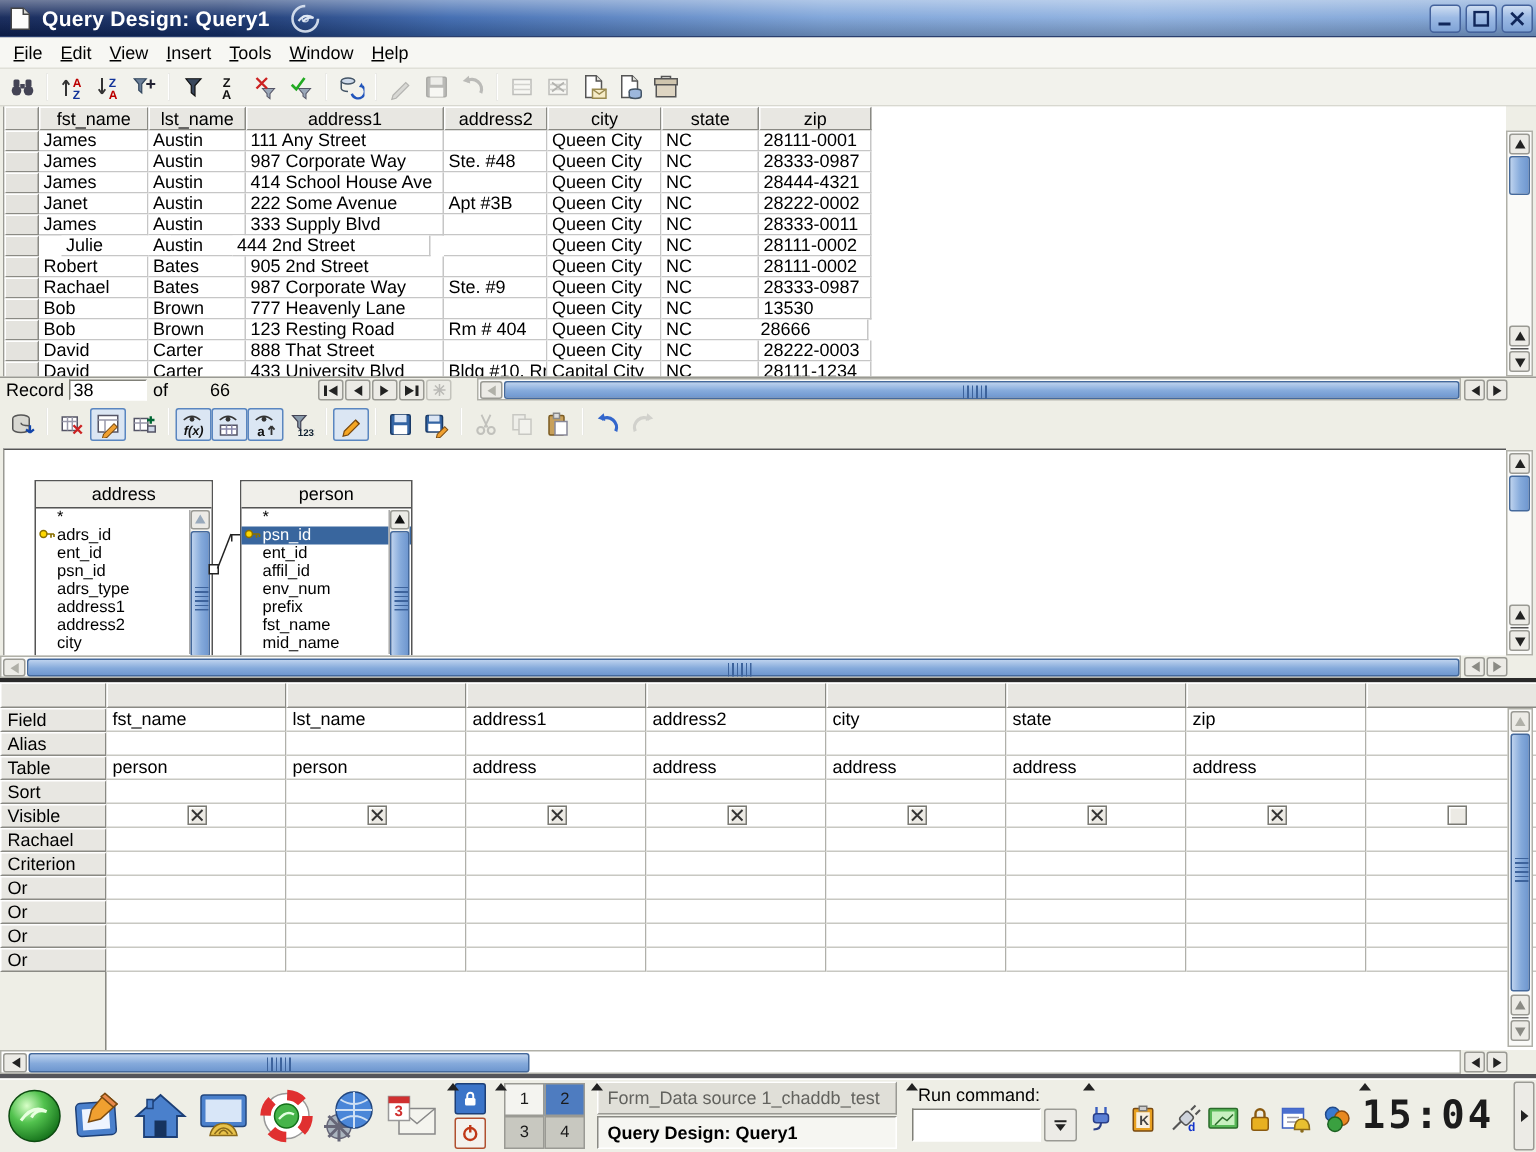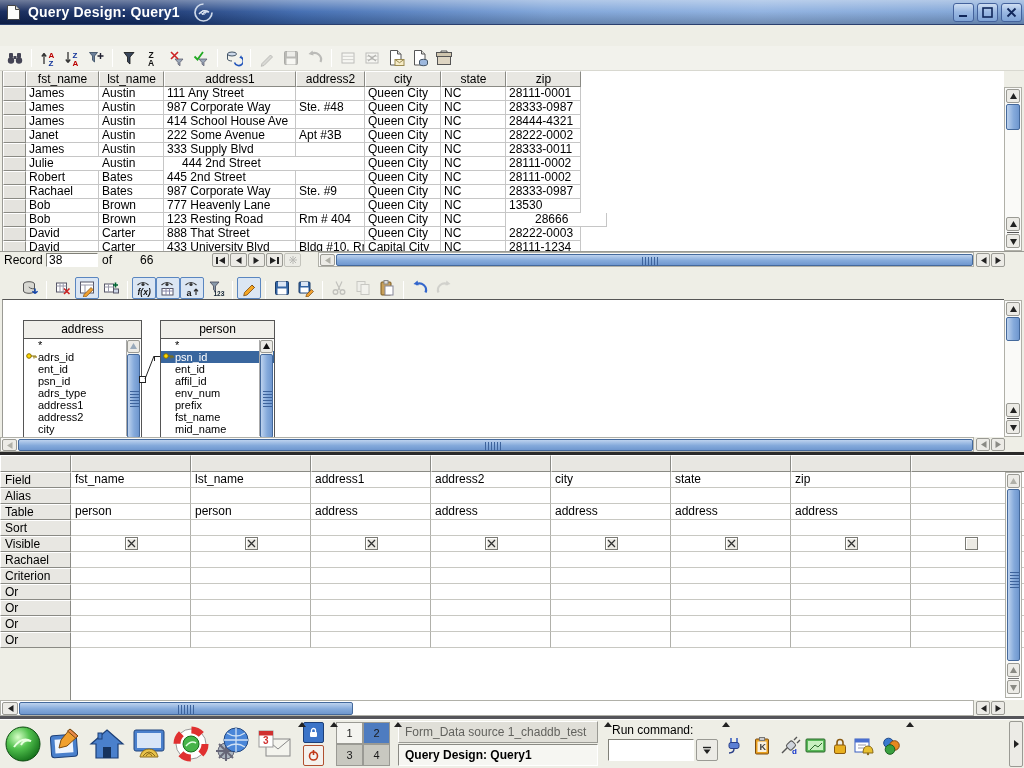--- a/index.html
+++ b/index.html
@@ -15,21 +15,21 @@
 #title-text { left:28px; top:4px; color:#fff; font-weight:bold; font-size:14px; letter-spacing:.2px; }
 #java-icon { left:192px; top:1px; }
 .wbtn { top:3px; width:21px; height:19px; border:1px solid #44629c; border-radius:3px;
   background:linear-gradient(180deg,#cfdef2,#9cbae4 45%,#7fa3d6); display:flex; align-items:center; justify-content:center; }
 
 #menubar { left:0; top:25px; width:1024px; height:21px; background:#f7f7f3; border-bottom:1px solid #e0e0d8; display:flex; align-items:center; padding-left:3px; }
 .mitem { padding:2px 6px; color:#000; }
 .mitem .ul { text-decoration:underline; }
 
 #maintoolbar { left:0; top:46px; width:1024px; height:25px; background:#f2f2ec; border-bottom:1px solid #d8d8d0; display:flex; align-items:center; padding-left:3px; }
-#qtoolbar { left:0; top:272px; width:1024px; height:27px; background:#eeeee6; display:flex; align-items:flex-end; padding-left:18px; }
+#qtoolbar { left:0; top:272px; width:1024px; height:27px; background:#eeeee6; display:flex; align-items:flex-start; padding-left:3px; }
 .tbtn { width:24px; height:22px; display:flex; align-items:center; justify-content:center; border:1px solid transparent; border-radius:2px; }
 .tbtn svg { width:18px; height:18px; }
 .tbtn.pressed { border:1px solid #5a86c0; background:#dbe6f3; }
 .tbtn.disabled svg { filter:grayscale(1) opacity(.38); }
 .tsep { width:1px; height:18px; background:#b8b8b0; border-right:1px solid #fff; margin:0 4px; }
 
 #tablearea { left:2px; top:71px; width:1002px; height:180px; background:#fff; overflow:hidden; border-left:1px solid #9a9a94;}
 .trow { position:absolute; left:0; height:14px; width:580px; }
 .tcell { position:absolute; top:0; height:100%; border-right:1px solid #c6c6c6; border-bottom:1px solid #c6c6c6; padding:0 3px; white-space:nowrap; overflow:hidden; color:#000; line-height:13px; background:#fff;}
 .hcell { background:#e8e7e2; border-top:1px solid #fff; border-left:1px solid #fff; border-right:1px solid #8a8a84; border-bottom:1px solid #8a8a84; text-align:center; line-height:15px; }
@@ -99,20 +99,29 @@
           <rect x="1" y="1" width="9" height="9" fill="none" stroke="#10275a" stroke-width="1.6"></rect>
         </svg>
       </span>
     <span class="wbtn abs" style="left:1001px">
         <svg width="11" height="11" viewBox="0 0 11 11">
           <path d="M1.5 1.5 l8 8 M9.5 1.5 l-8 8" stroke="#10275a" stroke-width="1.8"></path>
         </svg>
       </span>
   </div>
 
+  <div id="menubar" class="abs">
+      <span class="mitem"><span class="ul">F</span>ile</span>
+      <span class="mitem"><span class="ul">E</span>dit</span>
+      <span class="mitem"><span class="ul">V</span>iew</span>
+      <span class="mitem"><span class="ul">I</span>nsert</span>
+      <span class="mitem"><span class="ul">T</span>ools</span>
+      <span class="mitem"><span class="ul">W</span>indow</span>
+      <span class="mitem"><span class="ul">H</span>elp</span>
+    </div>
   <div id="maintoolbar" class="abs">
       <span class="tbtn">
         <svg viewBox="0 0 18 18">
           <rect x="3" y="4" width="4" height="5" rx="1" fill="#445"></rect>
           <rect x="11" y="4" width="4" height="5" rx="1" fill="#445"></rect>
           <circle cx="5" cy="11.5" r="3.2" fill="#445"></circle>
           <circle cx="13" cy="11.5" r="3.2" fill="#445"></circle>
           <rect x="7.5" y="7" width="3" height="3" fill="#445"></rect>
         </svg>
       </span>
@@ -284,33 +293,33 @@
         <div class="tcell" style="left:23px;width:73px">James</div>
         <div class="tcell" style="left:96px;width:65px">Austin</div>
         <div class="tcell" style="left:161px;width:132px">333 Supply Blvd</div>
         <div class="tcell" style="left:293px;width:69px"></div>
         <div class="tcell" style="left:362px;width:76px">Queen City</div>
         <div class="tcell" style="left:438px;width:65px">NC</div>
         <div class="tcell" style="left:503px;width:75px">28333-0011</div>
       </div>
       <div class="trow" style="top:86px">
         <div class="tcell rowhdr" style="left:0;width:23px"></div>
-        <div class="tcell" style="left:23px;width:74px">Julie</div>
+        <div class="tcell" style="left:38px;width:74px">Julie</div>
         <div class="tcell" style="left:96px;width:65px">Austin</div>
-        <div class="tcell" style="left:176px;width:132px">444 2nd Street</div>
+        <div class="tcell" style="left:152px;width:132px">444 2nd Street</div>
         <div class="tcell" style="left:293px;width:69px"></div>
         <div class="tcell" style="left:362px;width:76px">Queen City</div>
         <div class="tcell" style="left:438px;width:65px">NC</div>
         <div class="tcell" style="left:503px;width:75px">28111-0002</div>
       </div>
       <div class="trow" style="top:100px">
         <div class="tcell rowhdr" style="left:0;width:23px"></div>
         <div class="tcell" style="left:23px;width:73px">Robert</div>
         <div class="tcell" style="left:96px;width:65px">Bates</div>
-        <div class="tcell" style="left:161px;width:132px">445 2nd Street</div>
+        <div class="tcell" style="left:161px;width:132px">905 2nd Street</div>
         <div class="tcell" style="left:293px;width:69px"></div>
         <div class="tcell" style="left:362px;width:76px">Queen City</div>
         <div class="tcell" style="left:438px;width:65px">NC</div>
         <div class="tcell" style="left:503px;width:75px">28111-0002</div>
       </div>
       <div class="trow" style="top:114px">
         <div class="tcell rowhdr" style="left:0;width:23px"></div>
         <div class="tcell" style="left:23px;width:73px">Rachael</div>
         <div class="tcell" style="left:96px;width:65px">Bates</div>
         <div class="tcell" style="left:161px;width:132px">987 Corporate Way</div>
@@ -330,21 +339,21 @@
         <div class="tcell" style="left:503px;width:75px">13530</div>
       </div>
       <div class="trow" style="top:142px">
         <div class="tcell rowhdr" style="left:0;width:23px"></div>
         <div class="tcell" style="left:23px;width:73px">Bob</div>
         <div class="tcell" style="left:96px;width:65px">Brown</div>
         <div class="tcell" style="left:161px;width:132px">123 Resting Road</div>
         <div class="tcell" style="left:293px;width:69px">Rm # 404</div>
         <div class="tcell" style="left:362px;width:76px">Queen City</div>
         <div class="tcell" style="left:438px;width:65px">NC</div>
-        <div class="tcell" style="left:529px;width:75px">28666</div>
+        <div class="tcell" style="left:501px;width:75px">28666</div>
       </div>
       <div class="trow" style="top:156px">
         <div class="tcell rowhdr" style="left:0;width:23px"></div>
         <div class="tcell" style="left:23px;width:73px">David</div>
         <div class="tcell" style="left:96px;width:65px">Carter</div>
         <div class="tcell" style="left:161px;width:132px">888 That Street</div>
         <div class="tcell" style="left:293px;width:69px"></div>
         <div class="tcell" style="left:362px;width:76px">Queen City</div>
         <div class="tcell" style="left:438px;width:65px">NC</div>
         <div class="tcell" style="left:503px;width:75px">28222-0003</div>
@@ -971,20 +980,21 @@
             <path d="M5 9 h8 M5 12 h8" stroke="#99a"></path>
             <path d="M15 10 q5 0 5 7 h-10 q0 -7 5 -7" fill="#e8c030" stroke="#8a6a1a"></path>
             <circle cx="15" cy="18" r="1.2" fill="#8a6a1a"></circle>
           </svg></div>
         <div class="trayicon abs" style="left: 881px;"><svg width="20" height="20" viewBox="0 0 20 20">
             <circle cx="7.5" cy="7" r="4.8" fill="#3a7ad0" stroke="#224a88"></circle>
             <circle cx="13.5" cy="9.5" r="4.8" fill="#e88820" stroke="#8a4a10"></circle>
             <circle cx="9" cy="13.5" r="4.8" fill="#3aa040" stroke="#1a6020"></circle>
           </svg></div>
       </div>
+    <div id="clock" class="abs">15:04</div>
     <div class="abs sbbtn" style="left:1009px;top:1px;width:14px;height:46px">
         <svg width="8" height="10" viewBox="0 0 8 10">
           <path d="M2 1 L7 5 L2 9 z" fill="#222"></path>
         </svg>
       </div>
   <div class="handle" style="left: 298px; top: 2px;"></div>
       <div class="handle" style="left: 330px; top: 2px;"></div>
       <div class="handle" style="left: 394px; top: 2px;"></div>
       <div class="handle" style="left: 604px; top: 2px;"></div>
       <div class="handle" style="left: 722px; top: 2px;"></div>

